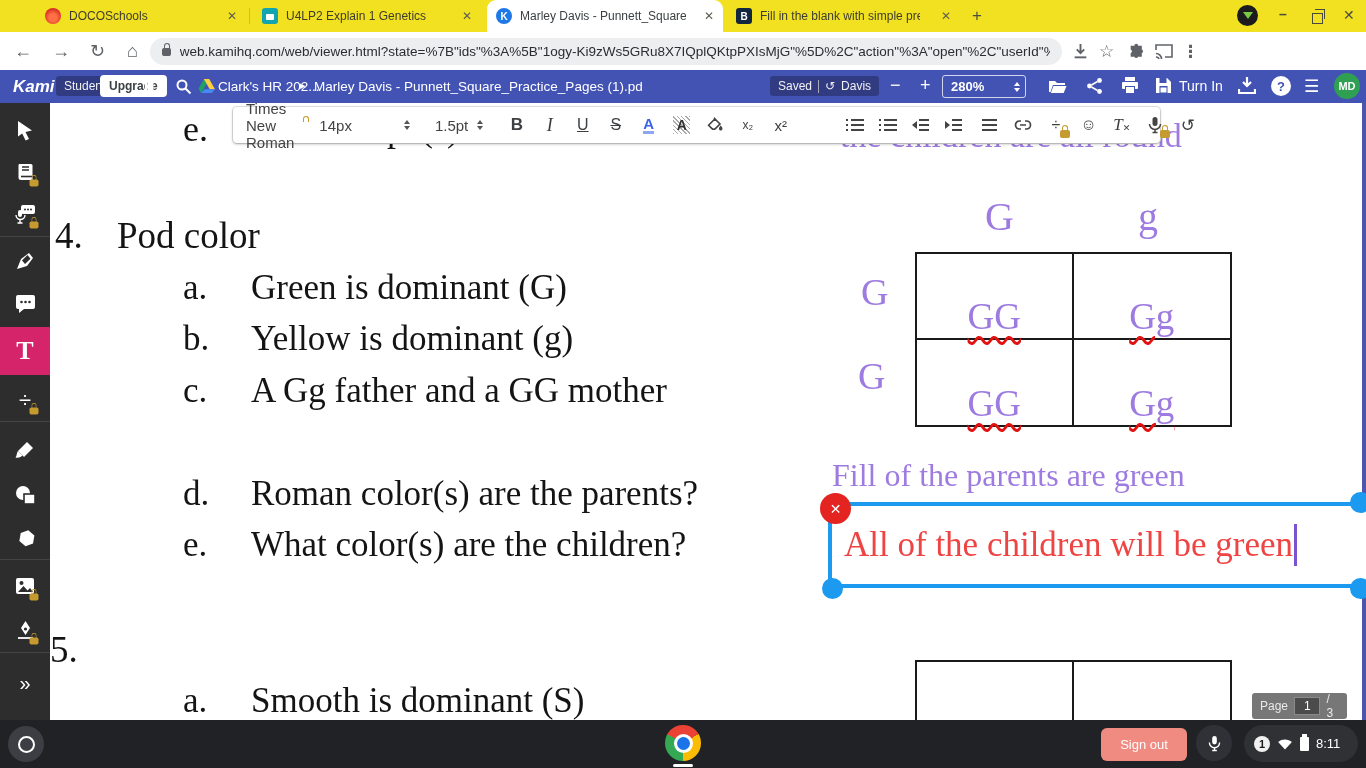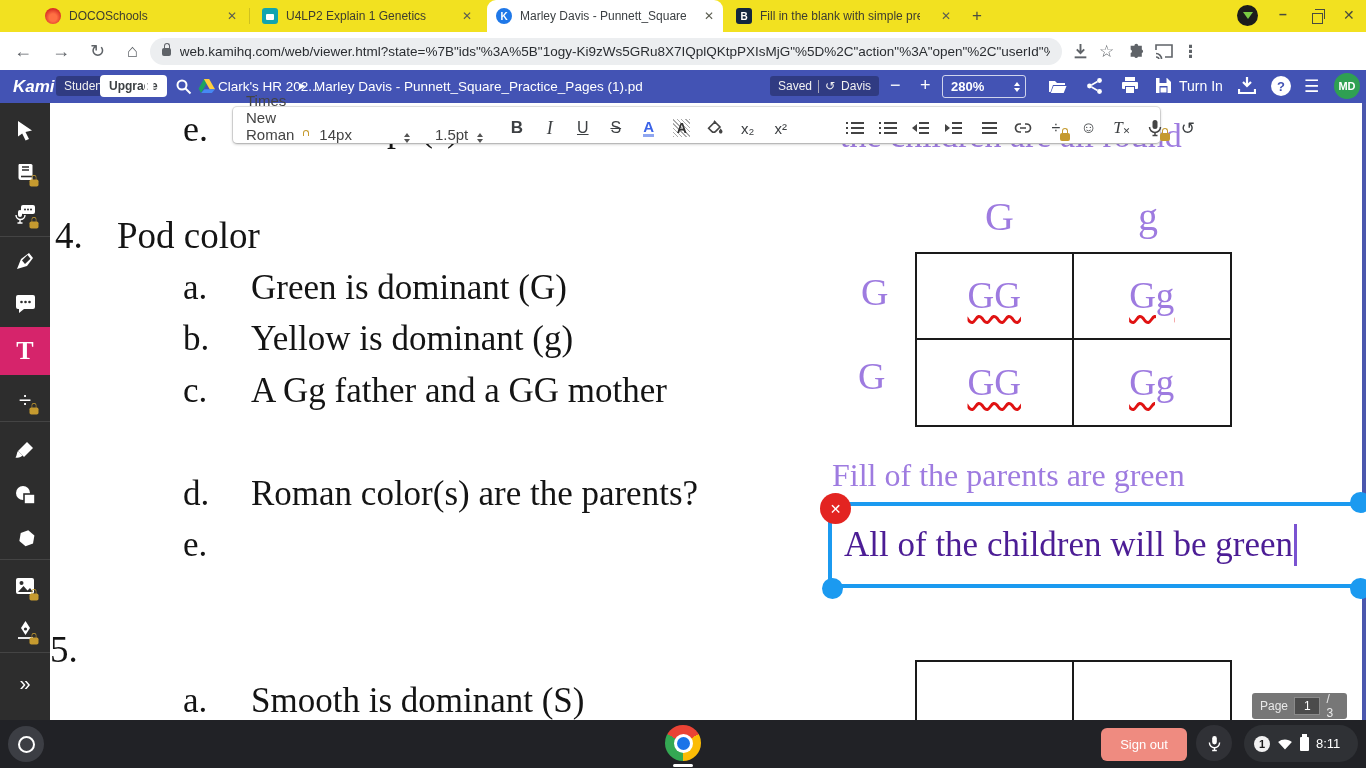--- a/index.html
+++ b/index.html
@@ -53,21 +53,21 @@
   .stp i.dn{border-top:4.5px solid #fff;}
   .stp.dark i.up{border-bottom-color:#555;}
   .stp.dark i.dn{border-top-color:#555;}
   .avatar{width:26px;height:26px;border-radius:50%;background:#2fa052;color:#fff;font-size:11px;font-weight:bold;
           display:flex;align-items:center;justify-content:center;}
   .helpc{width:20px;height:20px;border-radius:50%;background:#fff;color:#4353b4;font-weight:bold;font-size:13px;
          display:flex;align-items:center;justify-content:center;}
 
   
   .fmt{left:233px;top:107px;width:927px;height:36px;background:#fff;border-radius:4px;z-index:6;
-       box-shadow:0 1px 3px rgba(0,0,0,.3),0 0 0 1px #e6e6e6;display:flex;align-items:flex-end;
+       box-shadow:0 1px 3px rgba(0,0,0,.3),0 0 0 1px #e6e6e6;display:flex;align-items:center;
        padding:0 13px;box-sizing:border-box;color:#3d4043;gap:4px;}
   .fi{display:flex;align-items:center;justify-content:center;min-width:29px;height:30px;font-size:15px;flex:none;}
   .fsep{width:6px;flex:none;}
   .bars{display:inline-block;width:13px;height:2px;background:#444;
         box-shadow:0 5px 0 #444,0 10px 0 #444;margin-top:-10px;}
   .bars.dots{position:relative;}
   .bars.dots::before{content:"";position:absolute;left:-5px;top:0;width:2px;height:2px;background:#444;box-shadow:0 5px 0 #444,0 10px 0 #444;}
   .bars.arrl::before,.bars.arrr::before{content:"";position:absolute;top:2px;width:0;height:0;border-top:4px solid transparent;border-bottom:4px solid transparent;}
   .bars.arrl{position:relative;width:10px;}
   .bars.arrl::before{left:-7px;border-right:5px solid #444;}
@@ -86,29 +86,29 @@
   .lockgold{background:#c59a2f;}.lockgold::before{border-color:#c59a2f;}
 
   
   .docbg{left:50px;top:103px;width:1316px;height:617px;background:#fff;}
   .dt{position:absolute;font-family:"Liberation Serif","DejaVu Serif",serif;color:#141414;white-space:nowrap;z-index:1;}
   .purp{color:#9e7be0;}
   .sqg{text-decoration-line:underline;text-decoration-style:wavy;text-decoration-color:#e01212;
        text-decoration-thickness:2.5px;text-underline-offset:7px;}
   .pq{position:absolute;display:grid;grid-template-columns:1fr 1fr;grid-template-rows:1fr 1fr;
       border:2.5px solid #1a1a1a;background:#fff;z-index:1;}
-  .pq>div{display:flex;align-items:center;justify-content:center;
+  .pq>div{display:flex;align-items:flex-end;justify-content:center;
           font-family:"Liberation Serif","DejaVu Serif",serif;font-size:37px;}
   .pq>div:nth-child(1){border-right:2.5px solid #1a1a1a;border-bottom:2.5px solid #1a1a1a;}
   .pq>div:nth-child(2){border-bottom:2.5px solid #1a1a1a;}
   .pq>div:nth-child(3){border-right:2.5px solid #1a1a1a;}
 
   .tbox{left:828px;top:502px;width:542px;height:86px;border:4px solid #1b9af0;background:#fff;
         box-sizing:border-box;display:flex;align-items:center;z-index:3;}
-  .tbox .tx{font-family:"Liberation Serif","DejaVu Serif",serif;font-size:35px;color:#4c1d95;
+  .tbox .tx{font-family:"Liberation Serif","DejaVu Serif",serif;font-size:35px;color:#ef4444;
             padding-left:12px;white-space:nowrap;}
   .caret{display:inline-block;width:2.5px;height:42px;background:#7a53d1;margin-left:1px;vertical-align:-9px;}
   .handle{position:absolute;width:21px;height:21px;border-radius:50%;background:#1b9af0;z-index:4;}
   .xbtn{position:absolute;left:820px;top:493px;width:31px;height:31px;border-radius:50%;background:#e32421;
         color:#fff;display:flex;align-items:center;justify-content:center;font-size:14px;font-weight:bold;z-index:5;}
   .scrollstrip{left:1362px;top:103px;width:4px;height:617px;background:#4a57ad;z-index:2;}
 
   
   .pgind{left:1252px;top:693px;width:95px;height:26px;background:rgba(100,100,100,.88);border-radius:3px;
          display:flex;align-items:center;gap:6px;padding:0 8px;box-sizing:border-box;z-index:9;
@@ -300,20 +300,21 @@
 
   <div class="dt" style="left:183px;top:268px;font-size:35px;">a.</div>
   <div class="dt" style="left:251px;top:268px;font-size:35px;">Green is dominant (G)</div>
   <div class="dt" style="left:183px;top:319px;font-size:35px;">b.</div>
   <div class="dt" style="left:251px;top:319px;font-size:35px;">Yellow is dominant (g)</div>
   <div class="dt" style="left:183px;top:371px;font-size:35px;">c.</div>
   <div class="dt" style="left:251px;top:371px;font-size:35px;">A Gg father and a GG mother</div>
   <div class="dt" style="left:183px;top:474px;font-size:35px;">d.</div>
   <div class="dt" style="left:251px;top:474px;font-size:35px;">Roman color(s) are the parents?</div>
   <div class="dt" style="left:183px;top:525px;font-size:35px;">e.</div>
+  <div class="dt" style="left:251px;top:525px;font-size:35px;">What color(s) are the children?</div>
 
   <div class="dt purp" style="left:985px;top:193px;font-size:40px;">G</div>
   <div class="dt purp" style="left:1138px;top:193px;font-size:40px;">g</div>
   <div class="dt purp" style="left:861px;top:270px;font-size:38px;">G</div>
   <div class="dt purp" style="left:858px;top:354px;font-size:38px;">G</div>
   <div class="pq" style="left:915px;top:252px;width:313px;height:171px;">
     <div>
         <span class="purp sqg">GG</span>
       </div>
     <div>
@@ -372,21 +373,21 @@
       </span>
     <span class="fi">
         <span class="hatchA">A</span>
       </span>
     <span class="fi">
       <svg width="18" height="18" viewBox="0 0 18 18">
           <path d="M8 2 14 8l-4.6 4.6a2.4 2.4 0 0 1-3.4 0L2.6 9.2 9 2.8z" fill="none" stroke="#444" stroke-width="1.6"></path>
           <path d="M16.5 12.5c0 1.2-.9 2.1-1.8 2.1s-1.8-.9-1.8-2.1c0-1 1.8-3 1.8-3s1.8 2 1.8 3z" fill="#444"></path>
         </svg>
     </span>
-    <span class="fi" style="font-size:15px;">x₂</span>
+    <span class="fi" style="font-size:12px;">x₂</span>
     <span class="fi" style="font-size:15px;">x²</span>
     <span class="fsep" style="width:40px;"></span>
     <span class="fi">
         <span class="bars dots"></span>
       </span>
     <span class="fi">
         <span class="bars dots"></span>
       </span>
     <span class="fi">
         <span class="bars arrl"></span>

